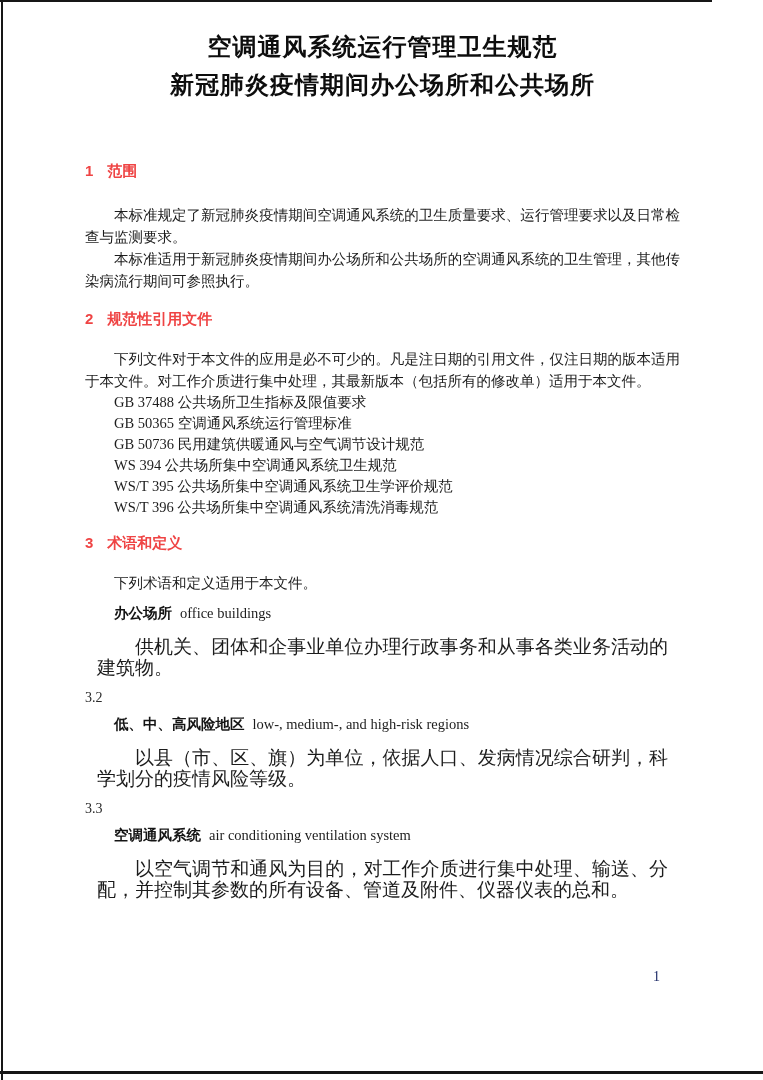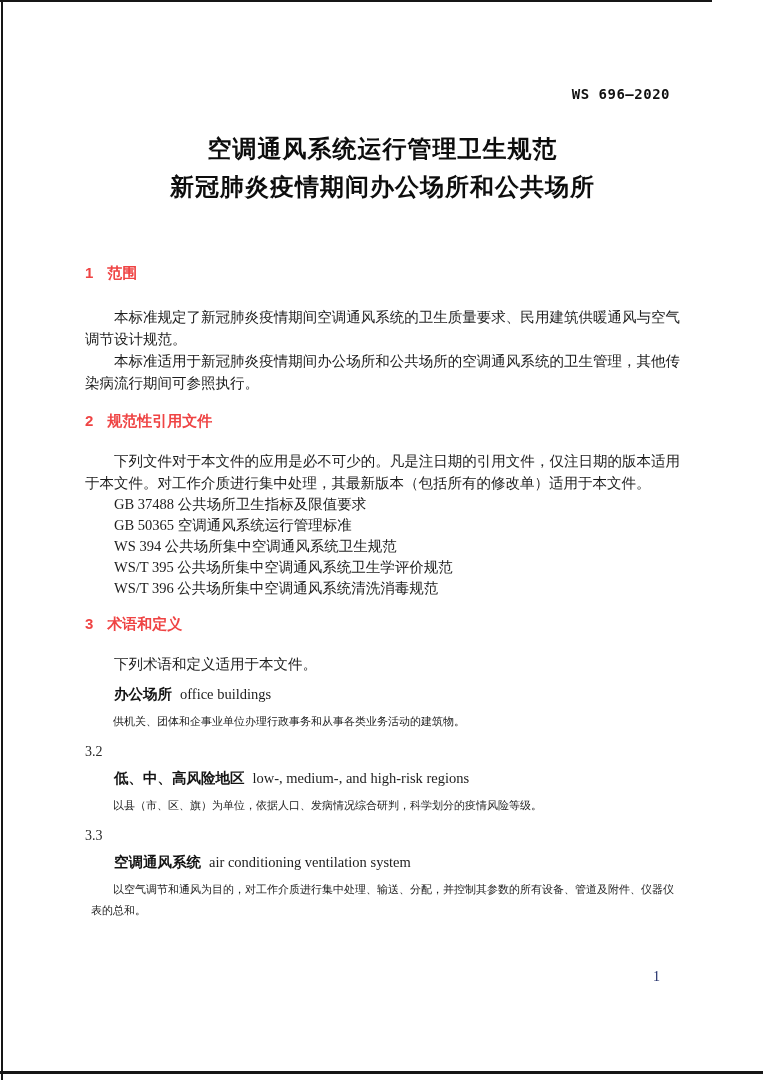--- a/index.html
+++ b/index.html
@@ -101,22 +101,22 @@
     font-family: "Liberation Sans", "DejaVu Sans", sans-serif;
     font-weight: 700;
     color: #141414;
   }
   .term-en {
     margin-left: 8px;
     font-family: "Liberation Serif", "DejaVu Serif", serif;
     color: #1c1c1c;
   }
   .term-def {
-    margin: 6px;
-    font-size: 11px;
+    margin: 12px;
+    font-size: 19px;
     line-height: 21px;
     text-align: justify;
     text-indent: 2em;
     color: #1c1c1c;
   }
   .page-number {
     position: absolute;
     top: 969px;
     right: 103px;
     font-size: 14px;
@@ -127,42 +127,42 @@
 </head>
 <body>
 
 <div class="page">
   <div class="edge-top"></div>
   <div class="edge-left"></div>
   <div class="edge-bottom"></div>
 
   <div class="content">
 
-    <div class="doc-code">WS 696—2020</div>
 
     <h1 class="doc-title">
       <span class="title-line">空调通风系统运行管理卫生规范</span>
       <span class="title-line">新冠肺炎疫情期间办公场所和公共场所</span>
     </h1>
 
     <section id="sec-scope">
       <h2 class="sec-heading">
         <span class="sec-num">1</span><span class="sec-title">范围</span>
       </h2>
-      <p class="body-para para-lead">本标准规定了新冠肺炎疫情期间空调通风系统的卫生质量要求、民用建筑供暖通风与空气调节设计规范。</p>
+      <p class="body-para para-lead">本标准规定了新冠肺炎疫情期间空调通风系统的卫生质量要求、运行管理要求以及日常检查与监测要求。</p>
       <p class="body-para">本标准适用于新冠肺炎疫情期间办公场所和公共场所的空调通风系统的卫生管理，其他传染病流行期间可参照执行。</p>
     </section>
 
     <section id="sec-refs">
       <h2 class="sec-heading">
         <span class="sec-num">2</span><span class="sec-title">规范性引用文件</span>
       </h2>
       <p class="body-para refs-intro">下列文件对于本文件的应用是必不可少的。凡是注日期的引用文件，仅注日期的版本适用于本文件。对工作介质进行集中处理，其最新版本（包括所有的修改单）适用于本文件。</p>
       <p class="ref-item">GB 37488 公共场所卫生指标及限值要求</p>
       <p class="ref-item">GB 50365 空调通风系统运行管理标准</p>
+      <p class="ref-item">GB 50736 民用建筑供暖通风与空气调节设计规范</p>
       <p class="ref-item">WS 394 公共场所集中空调通风系统卫生规范</p>
       <p class="ref-item">WS/T 395 公共场所集中空调通风系统卫生学评价规范</p>
       <p class="ref-item">WS/T 396 公共场所集中空调通风系统清洗消毒规范</p>
     </section>
 
     <section id="sec-terms">
       <h2 class="sec-heading">
         <span class="sec-num">3</span><span class="sec-title">术语和定义</span>
       </h2>
       <p class="body-para terms-intro">下列术语和定义适用于本文件。</p>

